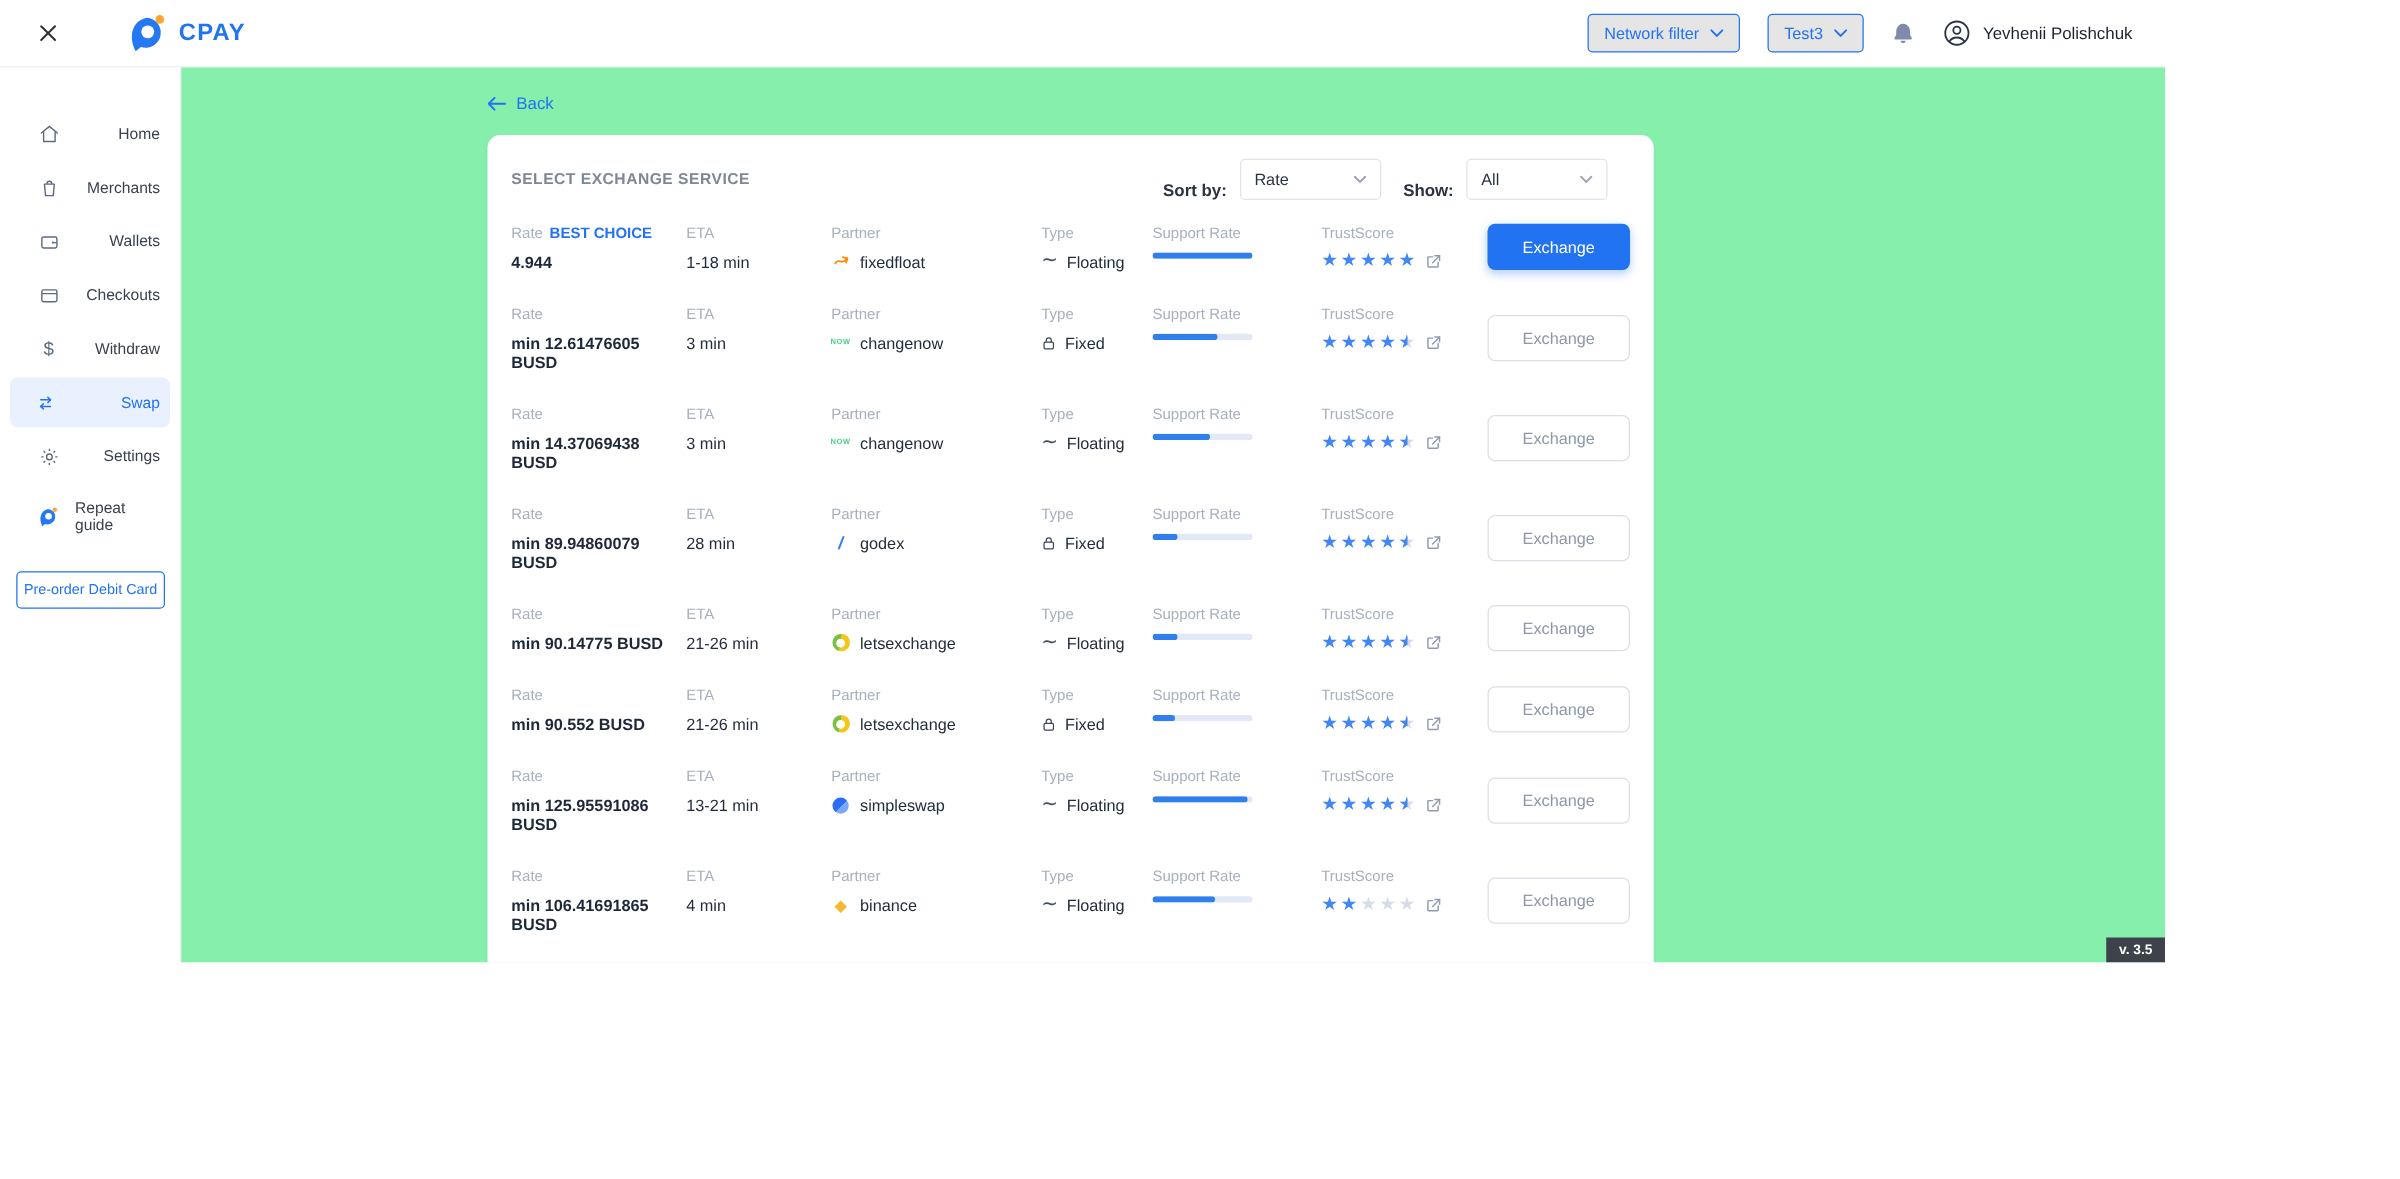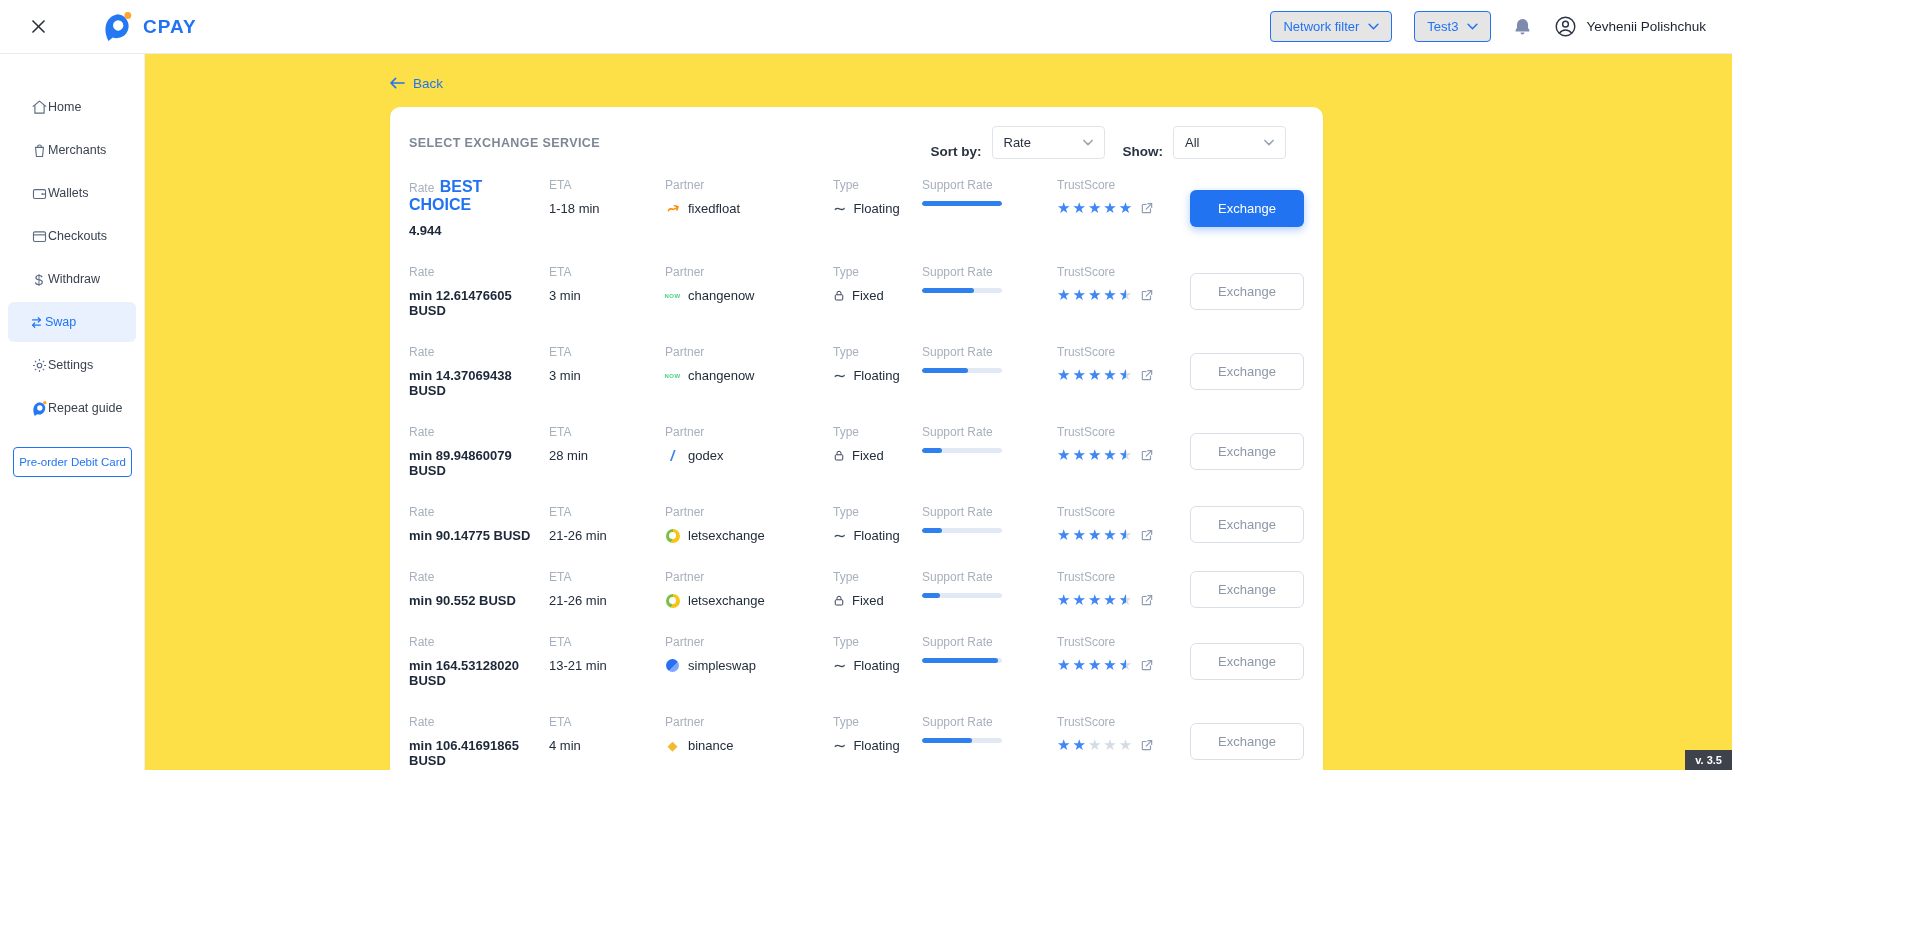--- a/index.html
+++ b/index.html
@@ -13,44 +13,44 @@
   .brand-text { font-size:19px; font-weight:bold; color:#2173f2; letter-spacing:1px; }
   .topbar-right { margin-left:auto; display:flex; align-items:center; gap:22px; }
   .pill-btn { height:31px; border:1px solid #2173f2; background:#e5e5e5; color:#2173f2; border-radius:4px; font-size:13px; display:flex; align-items:center; gap:9px; padding:0 12px; cursor:pointer; font-family:inherit; }
   .bell { display:flex; align-items:center; cursor:pointer; }
   .user { display:flex; align-items:center; gap:9px; cursor:pointer; }
   .user-name { font-size:13.5px; color:#1c2430; }
 
   
   .body-row { display:flex; height:716px; }
   .sidebar { width:145px; background:#fff; border-right:1px solid #eef0f4; padding-top:30px; display:flex; flex-direction:column; }
-  .side-item { display:flex; align-items:center; padding:11px 8px 11px 22px; margin:3px 8px; border-radius:6px; font-size:12.5px; color:#39424f; cursor:pointer; }
+  .side-item { display:flex; align-items:center; gap:13px; padding:11px 8px 11px 22px; margin:3px 8px; border-radius:6px; font-size:12.5px; color:#39424f; cursor:pointer;justify-content:space-between; }
   .side-item.active { background:#e9f1fe; color:#2173f2;padding-left:19px; }
   .side-item.active .side-icon svg { stroke:#2173f2; }
   .side-item.active .side-icon { color:#2173f2; }
   .side-icon { width:18px; height:18px; display:flex; align-items:center; justify-content:center; color:#5d6b82; font-size:15px; }
   .preorder { margin:16px 12px 0 13px; border:1px solid #2173f2; color:#2173f2; background:#fff; border-radius:4px; font-size:11.5px; padding:8px 4px; text-align:center; cursor:pointer; font-family:inherit; }
 
-  .main { flex:1; background:#fde047; padding:21px 0 0 245px; position:relative; }
+  .main { flex:1; background:#86efac; padding:21px 0 0 245px; position:relative; }
   .back { display:inline-flex; align-items:center; gap:8px; color:#2173f2; font-size:13.5px; cursor:pointer; }
 
   
   .card { width:933px; background:#fff; border-radius:10px; margin-top:14px; padding:19px 19px 10px; box-shadow:0 1px 3px rgba(20,35,60,.05); }
   .card-head { display:flex; align-items:center; margin-bottom:6px; }
   .card-title { font-size:12.5px; font-weight:bold; color:#7e8795; letter-spacing:.4px; }
   .head-controls { margin-left:auto; display:flex; align-items:flex-end; }
   .ctl-label { font-size:13.5px; color:#2a3342; font-weight:bold; margin-right:10px; }
   .ctl-label + .select { margin-right:18px; }
   .select { width:113px; height:33px; border:1px solid #e0e4ea; border-radius:4px; background:#fff; display:flex; align-items:center; justify-content:space-between; padding:0 11px; font-size:13px; color:#2a3342; cursor:pointer; }
 
   .x-row { display:grid; grid-template-columns:140px 116px 168px 89px 135px 133px 1fr; padding:13px 0 14px; align-items:start; }
   .lbl { font-size:12px; color:#a7b0bd; margin-bottom:9px; }
   .val { font-size:13px; color:#222d3d; }
   .rate-val { font-weight:bold; color:#1d2838; }
-  .best { color:#2173f2; font-weight:bold; font-size:16px; margin-left:2px; }
+  .best { color:#2173f2; font-weight:bold; font-size:12px; margin-left:2px; }
   .partner-val { display:flex; align-items:center; gap:8px; }
   .p-icon { width:15px; height:15px; display:inline-flex; align-items:center; justify-content:center; }
   .pi-now { font-size:6px; font-weight:bold; color:#4cd08d; letter-spacing:.5px; }
   .pi-godex { font-size:14px; font-weight:bold; font-style:italic; color:#2f80ed; }
   .pi-lets { width:14px; height:14px; border-radius:50%; background:conic-gradient(#f5c518 0 55%, #7ac143 55% 100%); display:inline-flex; align-items:center; justify-content:center; }
   .pi-lets span { width:7px; height:7px; border-radius:50%; background:#fff; }
   .pi-ss { width:13px; height:13px; border-radius:50%; background:linear-gradient(135deg,#2b6ef2 55%,#7aa7ff 55%); }
   .pi-bnb { color:#f3ba2f; font-size:13px; }
   .type-val { display:flex; align-items:center; gap:7px; }
   .t-icon { display:inline-flex; align-items:center; }
@@ -534,21 +534,21 @@
                       <path d="M18 13.5v5.5a1 1 0 0 1-1 1H5a1 1 0 0 1-1-1V7a1 1 0 0 1 1-1h5.5"></path>
                     </svg>
                   </span>
                 </div>
               </div>
               <div class="cell btn-cell"><button class="xbtn">Exchange</button></div>
             </div>
             <div class="x-row">
               <div class="cell">
                 <div class="lbl">Rate</div>
-                <div class="val rate-val">min 164.53128020 BUSD</div>
+                <div class="val rate-val">min 125.95591086 BUSD</div>
               </div>
               <div class="cell">
                 <div class="lbl">ETA</div>
                 <div class="val">13-21 min</div>
               </div>
               <div class="cell">
                 <div class="lbl">Partner</div>
                 <div class="val partner-val">
                   <span class="p-icon">
                     <span class="pi-ss"></span>

